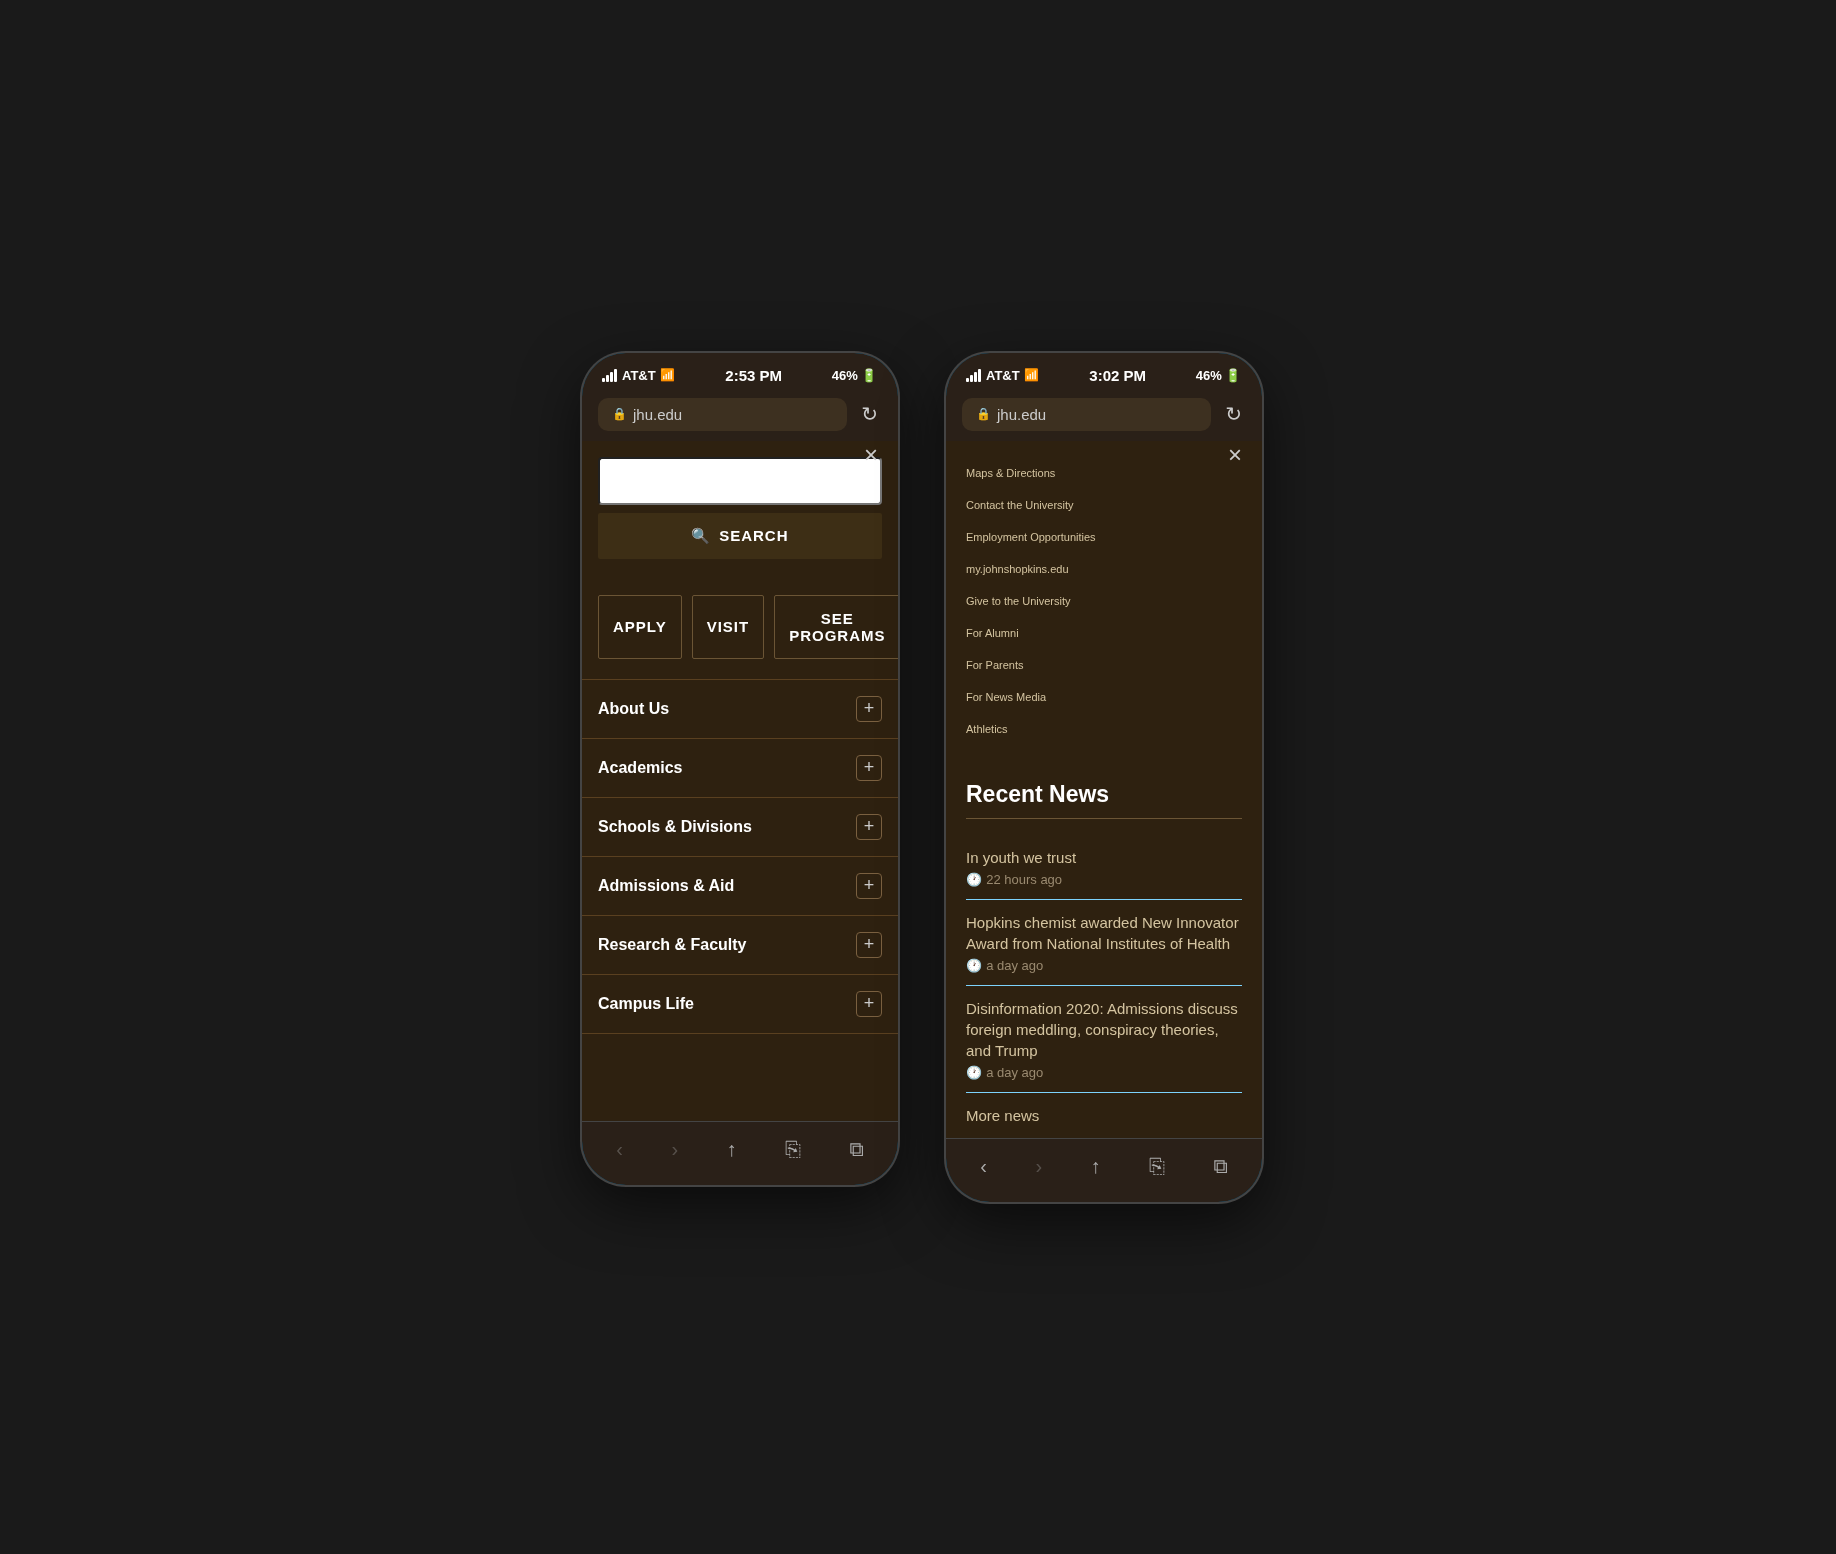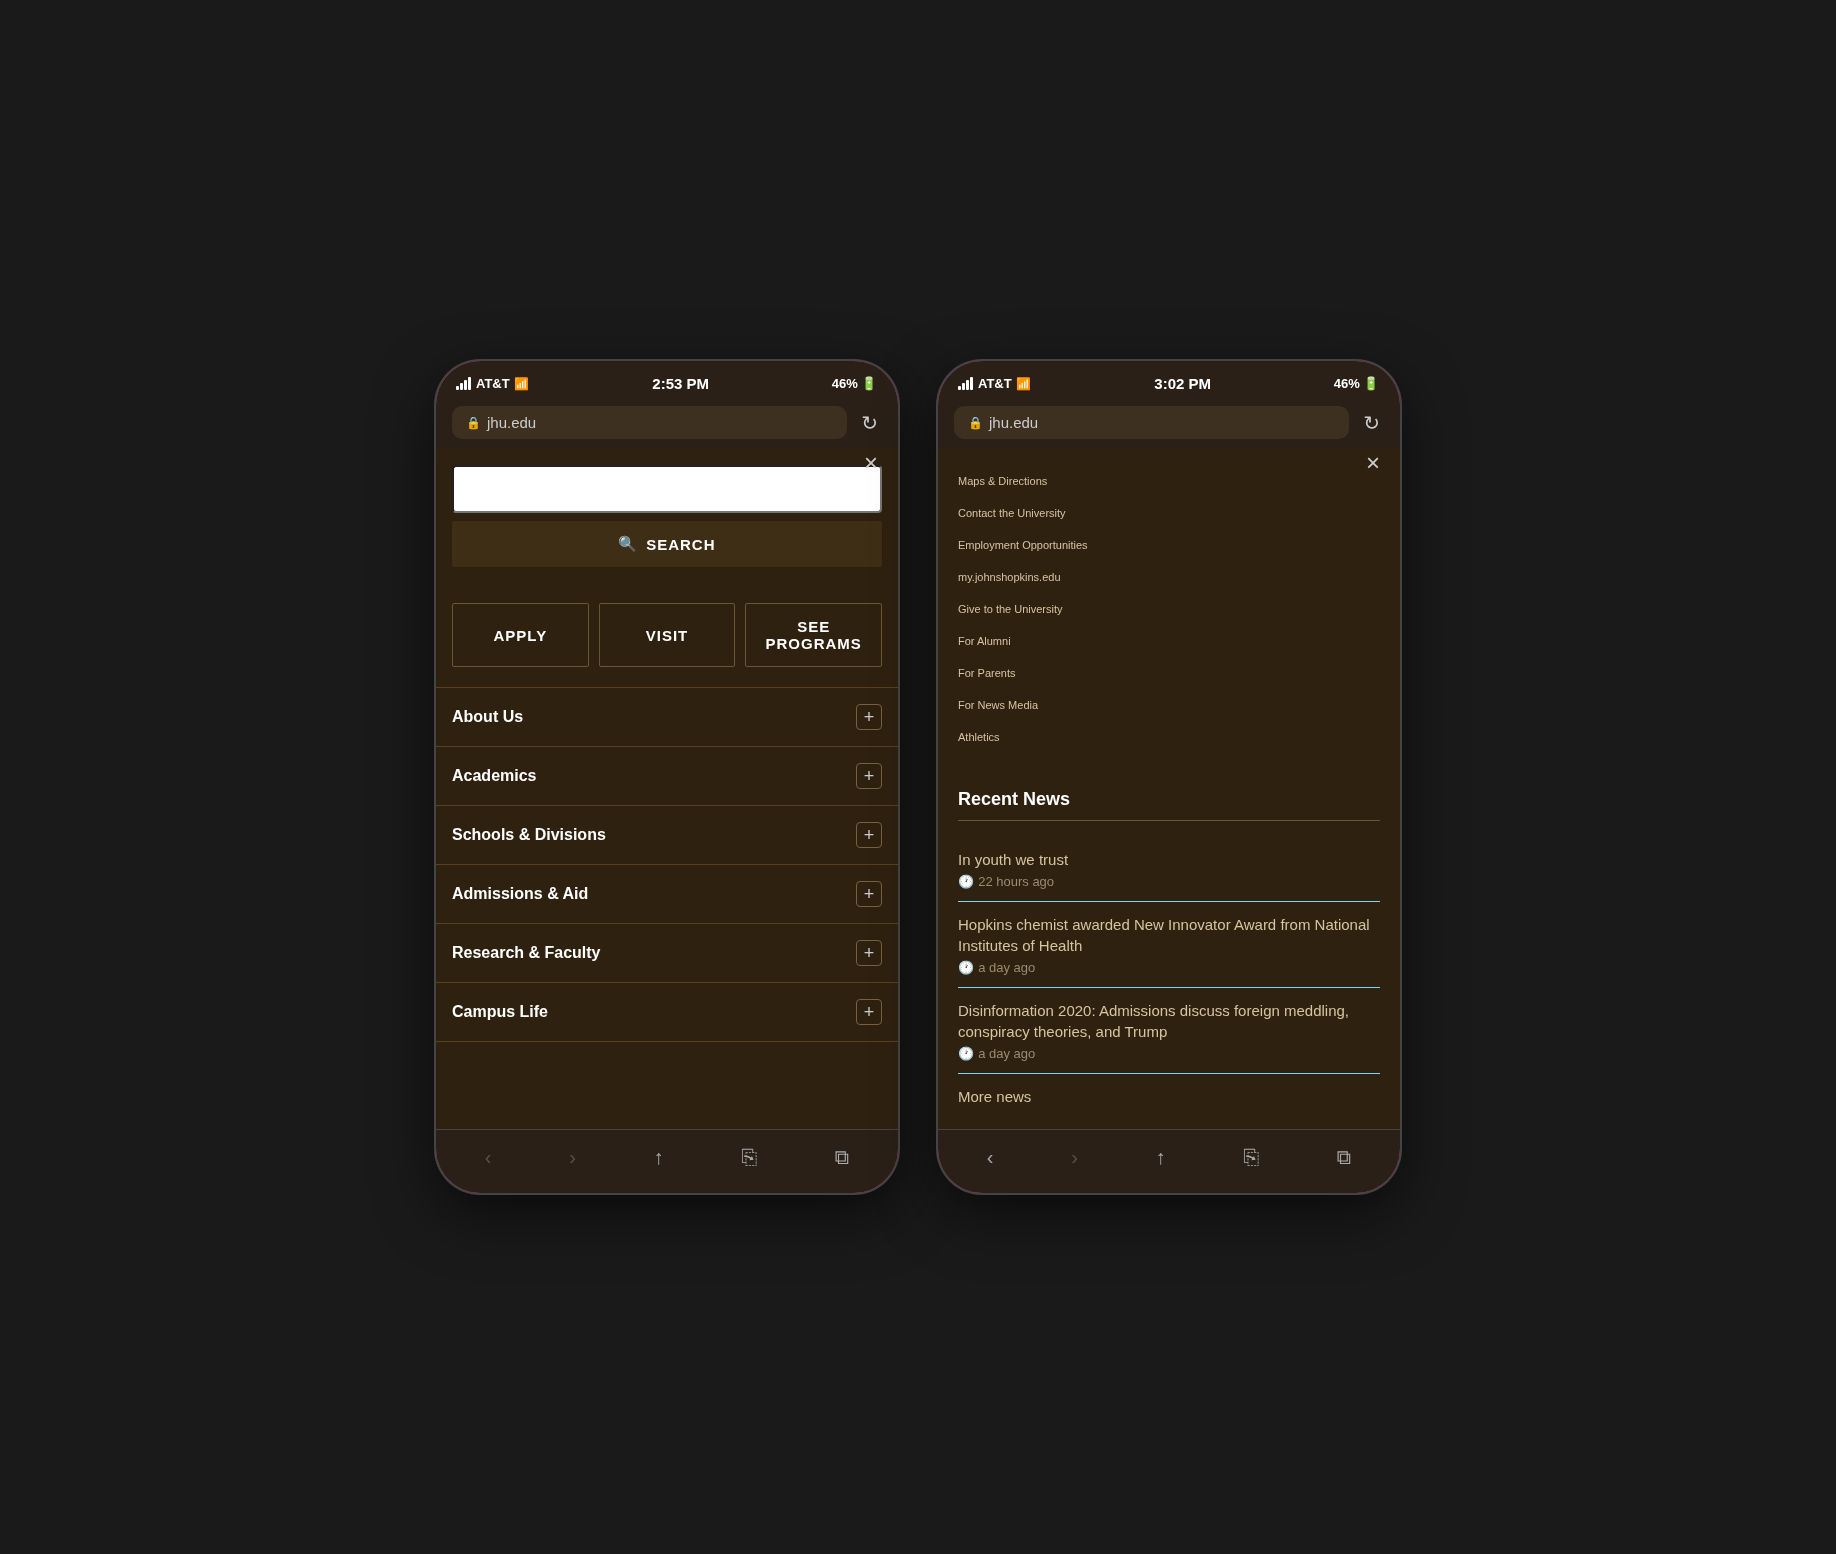--- a/index.html
+++ b/index.html
@@ -11,26 +11,27 @@
       min-height: 100vh;
       font-family: -apple-system, BlinkMacSystemFont, 'Helvetica Neue', Arial, sans-serif;
       padding: 40px 20px;
     }
     .screenshot-container {
       display: flex;
       gap: 40px;
       align-items: flex-start;
     }
     .phone-frame {
-      width: 462px;
-      background: #ec4899;
+      width: 316px;
+      background: #0369a1;
       border-radius: 44px;
       overflow: hidden;
       box-shadow: 0 0 0 2px #444, 0 20px 60px rgba(0,0,0,0.6);
       position: relative;
+      margin-left: 8px;
     }
     
     .status-bar {
       background: #2a2018;
       display: flex;
       justify-content: space-between;
       align-items: center;
       padding: 14px 20px 8px;
       font-size: 13px;
       font-weight: 600;
@@ -192,21 +193,21 @@
       font-size: 11px;
       padding: 10px 20px;
       text-decoration: none;
       cursor: pointer;
     }
     .recent-news-section {
       padding: 20px 20px 0;
     }
     .recent-news-title {
       color: #fff;
-      font-size: 18px;
+      font-size: 23px;
       font-weight: 700;
       margin-bottom: 16px;
       border-bottom: 1px solid #6b5535;
       padding-bottom: 10px;
     }
     .news-item {
       border-bottom: 1px solid #7dd3fc;
       padding: 12px 0;
       cursor: pointer;
     }

